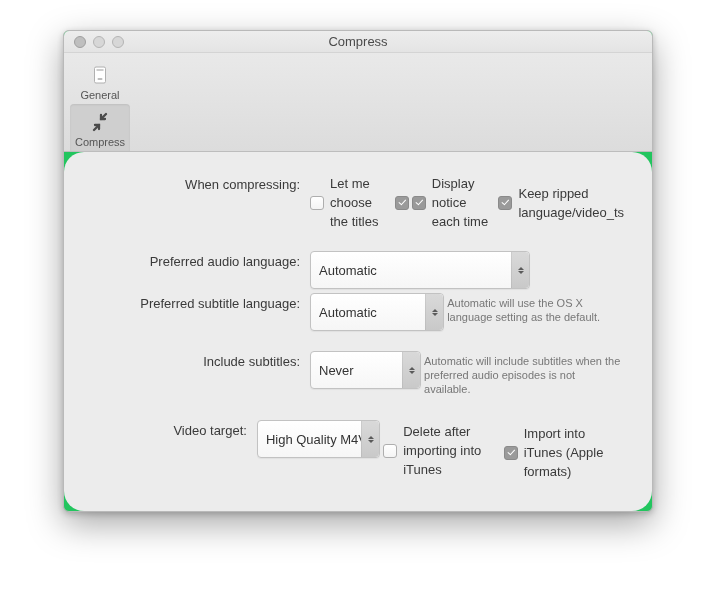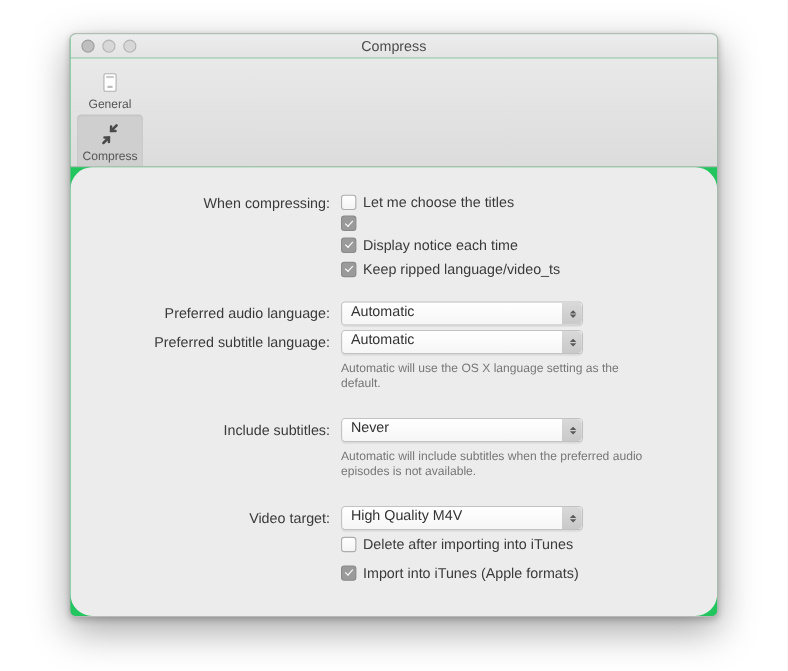--- a/index.html
+++ b/index.html
@@ -96,21 +96,21 @@
   width: 218px;
   text-align: right;
   padding-right: 10px;
   padding-top: 3px;
   font-size: 13px;
   color: #3a3a3a;
 }
 .field {
   flex: 1;
   display: flex;
-  flex-direction: column;
+  flex-direction: row;
   gap: 3px;
 }
 .checkbox-row {
   display: flex;
   align-items: center;
   gap: 6px;
   font-size: 13px;
   color: #3a3a3a;
   line-height: 19px;
 }
@@ -134,26 +134,27 @@
   display: block;
   width: 3px;
   height: 6px;
   border: solid #fff;
   border-width: 0 1.8px 1.8px 0;
   transform: rotate(42deg) translate(-0.5px,-1px);
 }
 .select {
   position: relative;
   width: 220px;
-  height: 22px;
+  height: 38px;
   background: linear-gradient(#ffffff,#f6f6f6);
   border: 1px solid #c2c2c2;
   border-radius: 4px;
   box-shadow: 0 1px 0 rgba(255,255,255,0.6) inset, 0 1px 1px rgba(0,0,0,0.05);
   display: flex;
+  align-items: center;
 }
 .select-text {
   padding-left: 8px;
   font-size: 13px;
   color: #333;
 }
 .select-knob {
   position: absolute;
   right: 0; top: 0; bottom: 0;
   width: 18px;

